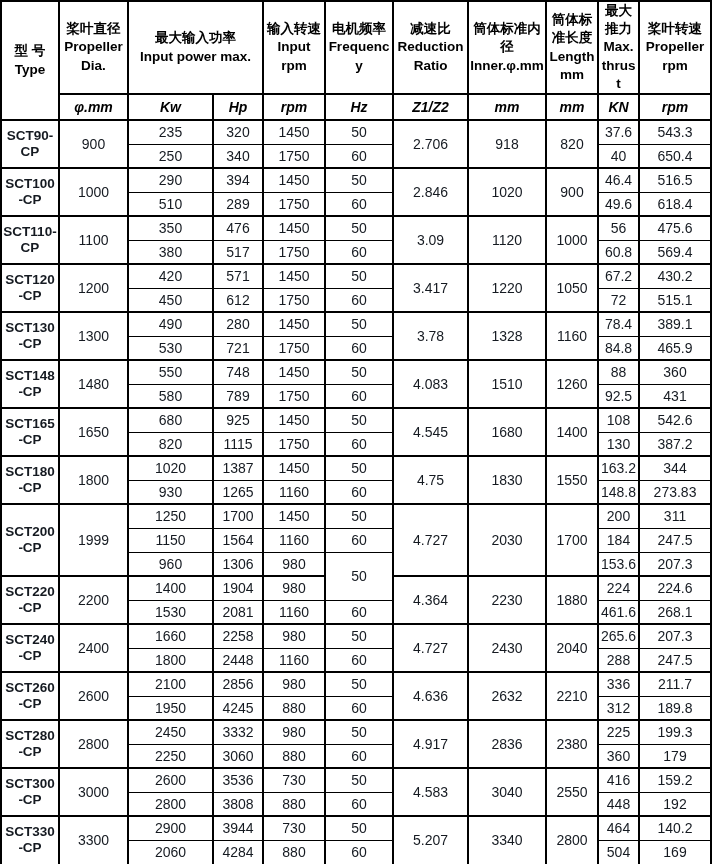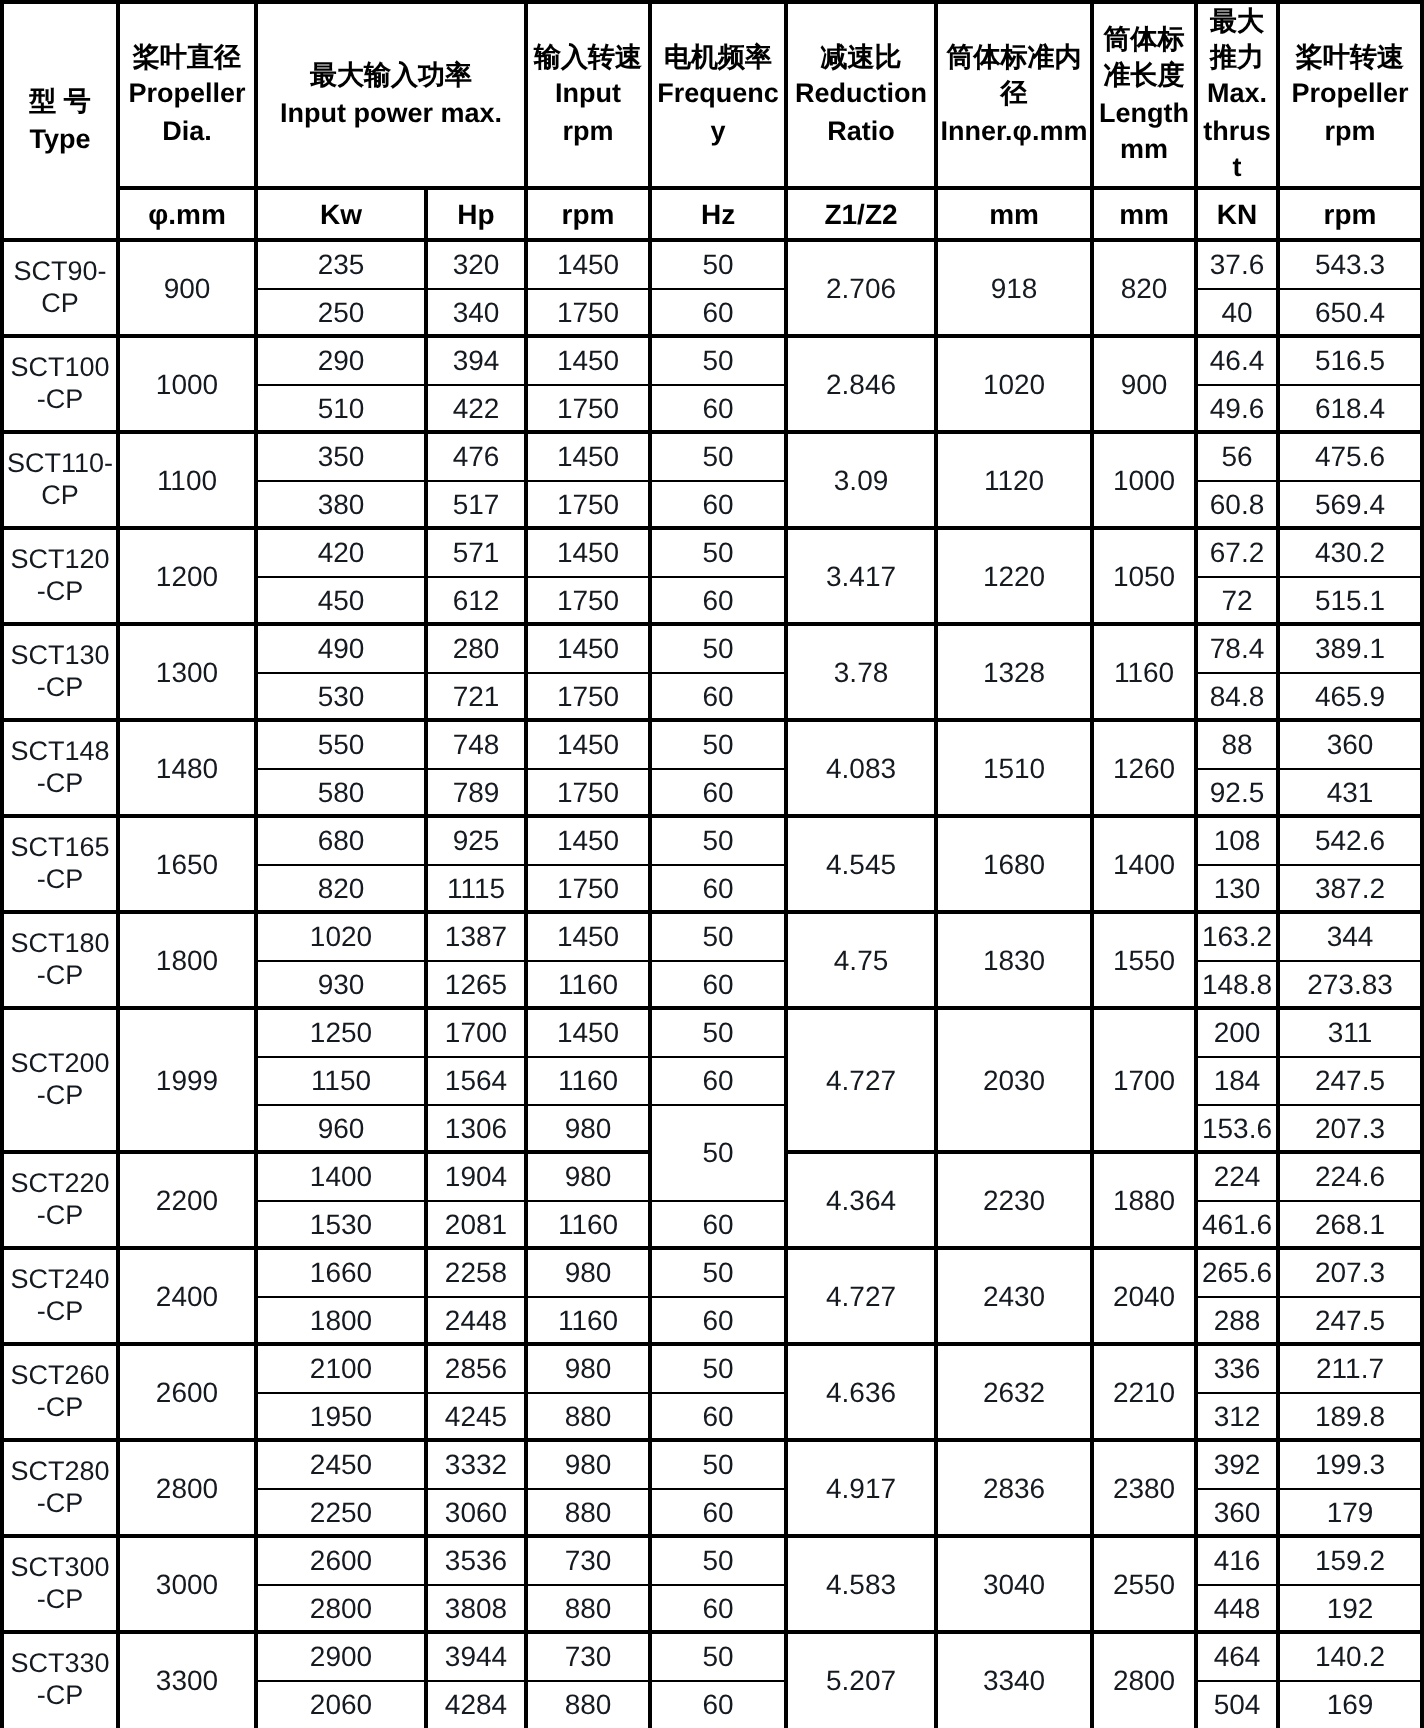--- a/index.html
+++ b/index.html
@@ -25,31 +25,31 @@
     overflow: hidden;
   }
   table.spec th {
     border-width: 2px;
     font-weight: bold;
     font-size: 13.5px;
     line-height: 1.35;
     color: #000;
   }
   tr.hdr-main { height: 92px; }
-  tr.hdr-units { height: 26px; }
+  tr.hdr-units { height: 26px; font-style: italic; }
   tr.hdr-units th { font-size: 14px; }
   tr.data { height: 24px; }
   tr.data td {
     font-size: 14px;
     color: #151a21;
     white-space: nowrap;
   }
   tr.gs td { border-top-width: 2px; }
   td.model {
-    font-weight: normal;
+    font-weight: bold;
     color: #000;
     white-space: normal !important;
     word-break: break-all;
     line-height: 1.2;
     font-size: 13.5px !important;
     margin-left: 46px;
   }
   .hz-hdr { letter-spacing: 0; }
   th .en { word-wrap: break-word; }
 </style>
@@ -156,21 +156,21 @@
         <td>1450</td>
         <td>50</td>
         <td rowspan="2">2.846</td>
         <td rowspan="2">1020</td>
         <td rowspan="2">900</td>
         <td>46.4</td>
         <td>516.5</td>
       </tr>
       <tr class="data">
         <td>510</td>
-        <td>422</td>
+        <td>289</td>
         <td>1750</td>
         <td>60</td>
         <td>49.6</td>
         <td>618.4</td>
       </tr>
       <tr class="data gs">
         <td class="model" rowspan="2">SCT110-CP</td>
         <td rowspan="2">1100</td>
         <td>350</td>
         <td>476</td>
@@ -389,21 +389,21 @@
       <tr class="data gs">
         <td class="model" rowspan="2">SCT280-CP</td>
         <td rowspan="2">2800</td>
         <td>2450</td>
         <td>3332</td>
         <td>980</td>
         <td>50</td>
         <td rowspan="2">4.917</td>
         <td rowspan="2">2836</td>
         <td rowspan="2">2380</td>
-        <td>392</td>
+        <td>225</td>
         <td>199.3</td>
       </tr>
       <tr class="data">
         <td>2250</td>
         <td>3060</td>
         <td>880</td>
         <td>60</td>
         <td>360</td>
         <td>179</td>
       </tr>

